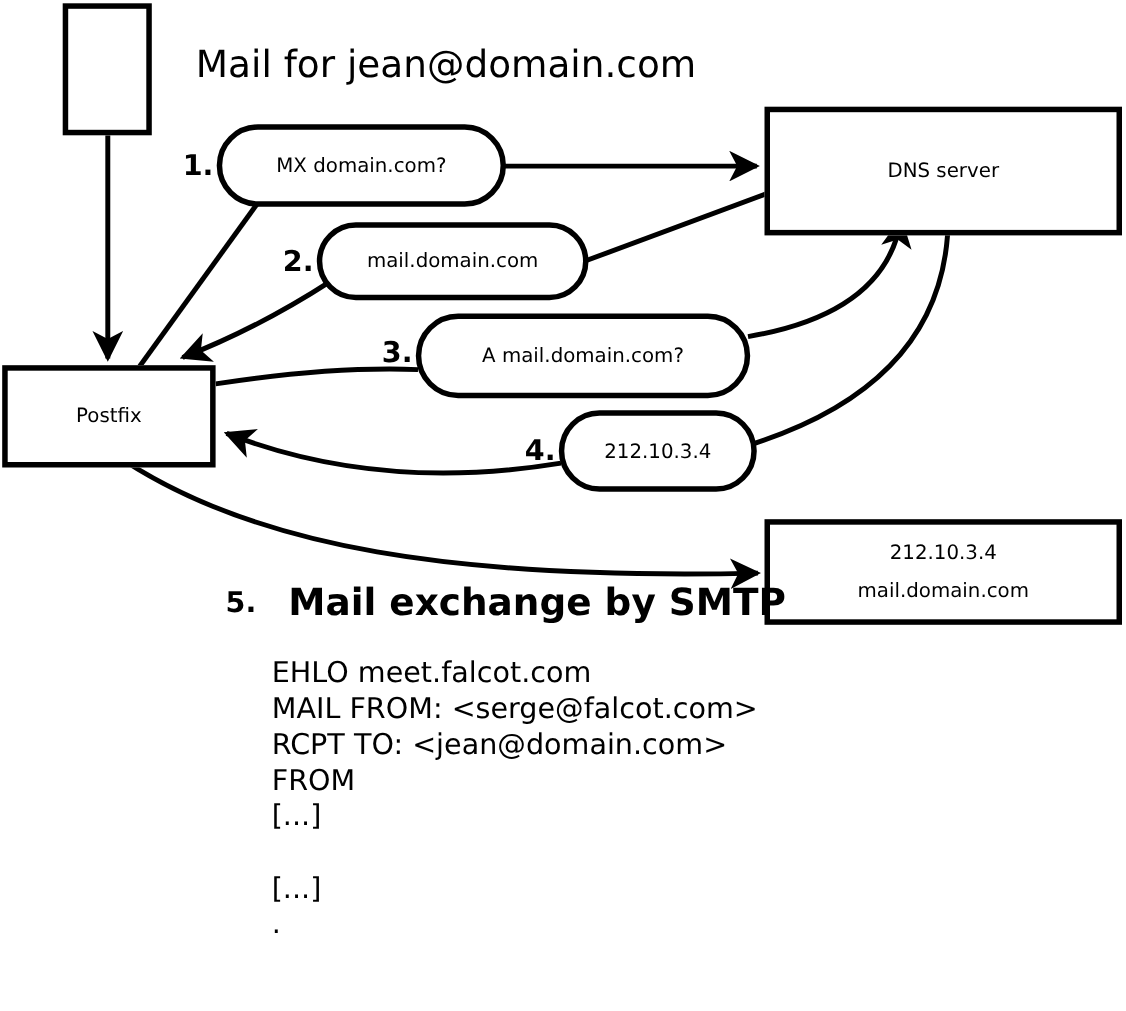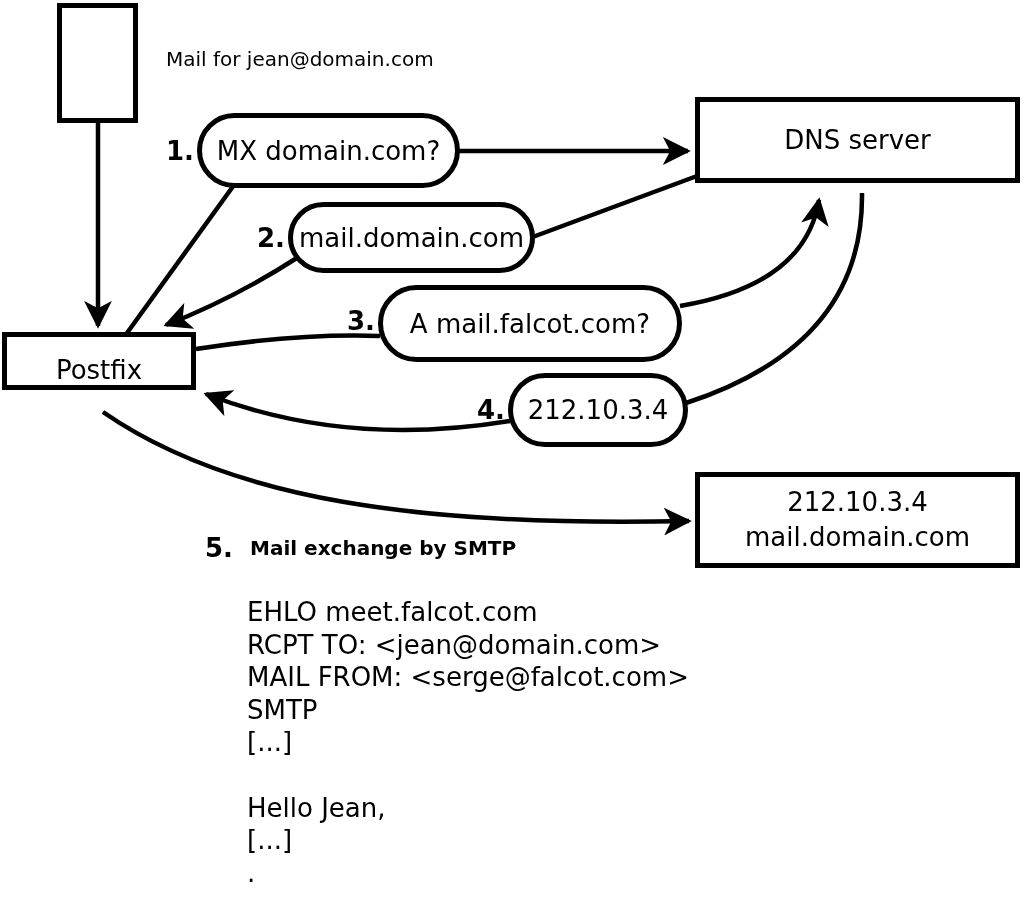--- a/index.html
+++ b/index.html
@@ -19,39 +19,40 @@
     z-index: 1;
   }
   .node {
     position: absolute;
     box-sizing: border-box;
     border: 5px solid #000000;
     background: #ffffff;
     display: flex;
     align-items: center;
     justify-content: center;
-    font-size: 26px;
+    font-size: 18px;
     z-index: 2;
     text-align: center;
   }
   .pill { border-radius: 40px; }
   .num {
     position: absolute;
     font-size: 26px;
     font-weight: bold;
     line-height: 30px;
     text-align: right;
     z-index: 3;
   }
   .freetext {
     position: absolute;
-    font-size: 20px;
+    font-size: 34px;
     line-height: 30px;
     z-index: 3;
     white-space: nowrap;
+    margin-left: 12px;
   }
   .mail-server-inner { line-height: 35px; }
   .smtp-block {
     position: absolute;
     left: 247px;
     top: 596px;
     z-index: 3;
     font-size: 26px;
   }
   .smtp-line {
@@ -92,52 +93,51 @@
     <span>MX domain.com?</span>
   </div>
   <div class="num" style="left:144px; top:136px; width:50px;">1.</div>
 
   <div class="node pill" style="left:288px; top:202px; width:247px; height:71px; border-radius:36px;">
     <span>mail.domain.com</span>
   </div>
   <div class="num" style="left:235px; top:223px; width:50px;">2.</div>
 
   <div class="node pill" style="left:378px; top:285px; width:304px; height:77px; border-radius:39px;">
-    <span>A mail.falcot.com?</span>
+    <span>A mail.domain.com?</span>
   </div>
   <div class="num" style="left:325px; top:306px; width:50px;">3.</div>
 
   <div class="node pill" style="left:508px; top:373px; width:180px; height:74px; border-radius:37px;">
     <span>212.10.3.4</span>
   </div>
   <div class="num" style="left:455px; top:395px; width:50px;">4.</div>
 
-  <div class="node" style="left:695px; top:97px; width:325px; height:86px;">
+  <div class="node" style="left:695px; top:97px; width:325px; height:117px;">
     <span>DNS server</span>
   </div>
 
-  <div class="node" style="left:2px; top:332px; width:194px; height:58px;align-items:flex-end;">
+  <div class="node" style="left:2px; top:332px; width:194px; height:93px;">
     <span>Postfix</span>
   </div>
 
   <div class="node" style="left:695px; top:472px; width:325px; height:96px;">
     <div class="mail-server-inner">
       <div>212.10.3.4</div>
       <div>mail.domain.com</div>
     </div>
   </div>
 
   <div class="num" style="left:205px; top:533px; width:36px; text-align:left;">5.</div>
   <div class="freetext" style="left:250px; top:533px;font-weight:bold;">Mail exchange by SMTP</div>
 
   <div class="smtp-block">
     <div class="smtp-line">EHLO meet.falcot.com</div>
+    <div class="smtp-line">MAIL FROM: &lt;serge@falcot.com&gt;</div>
     <div class="smtp-line">RCPT TO: &lt;jean@domain.com&gt;</div>
-    <div class="smtp-line">MAIL FROM: &lt;serge@falcot.com&gt;</div>
-    <div class="smtp-line">SMTP</div>
+    <div class="smtp-line">FROM</div>
     <div class="smtp-line">[...]</div>
     <div class="smtp-line"></div>
-    <div class="smtp-line">Hello Jean,</div>
     <div class="smtp-line">[...]</div>
     <div class="smtp-line">.</div>
   </div>
 
 </div>
 
 </body></html>

